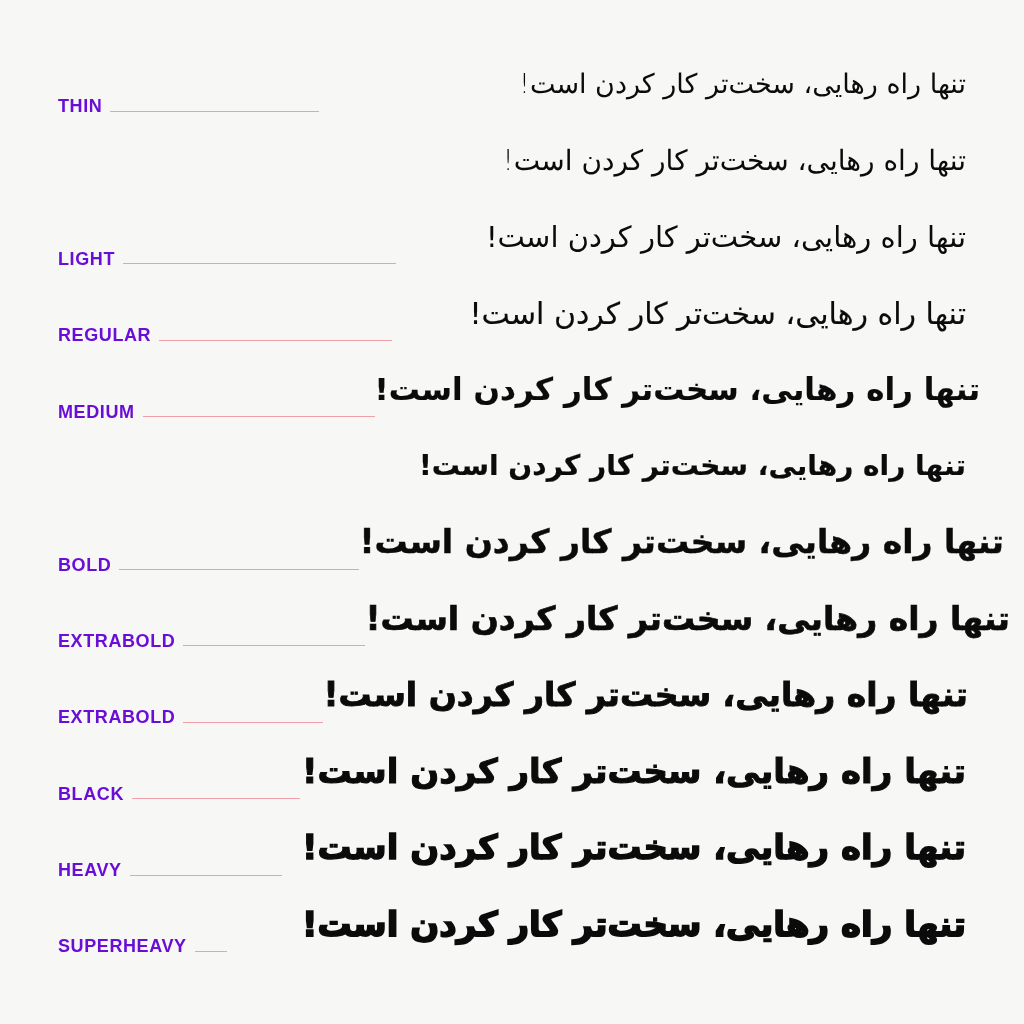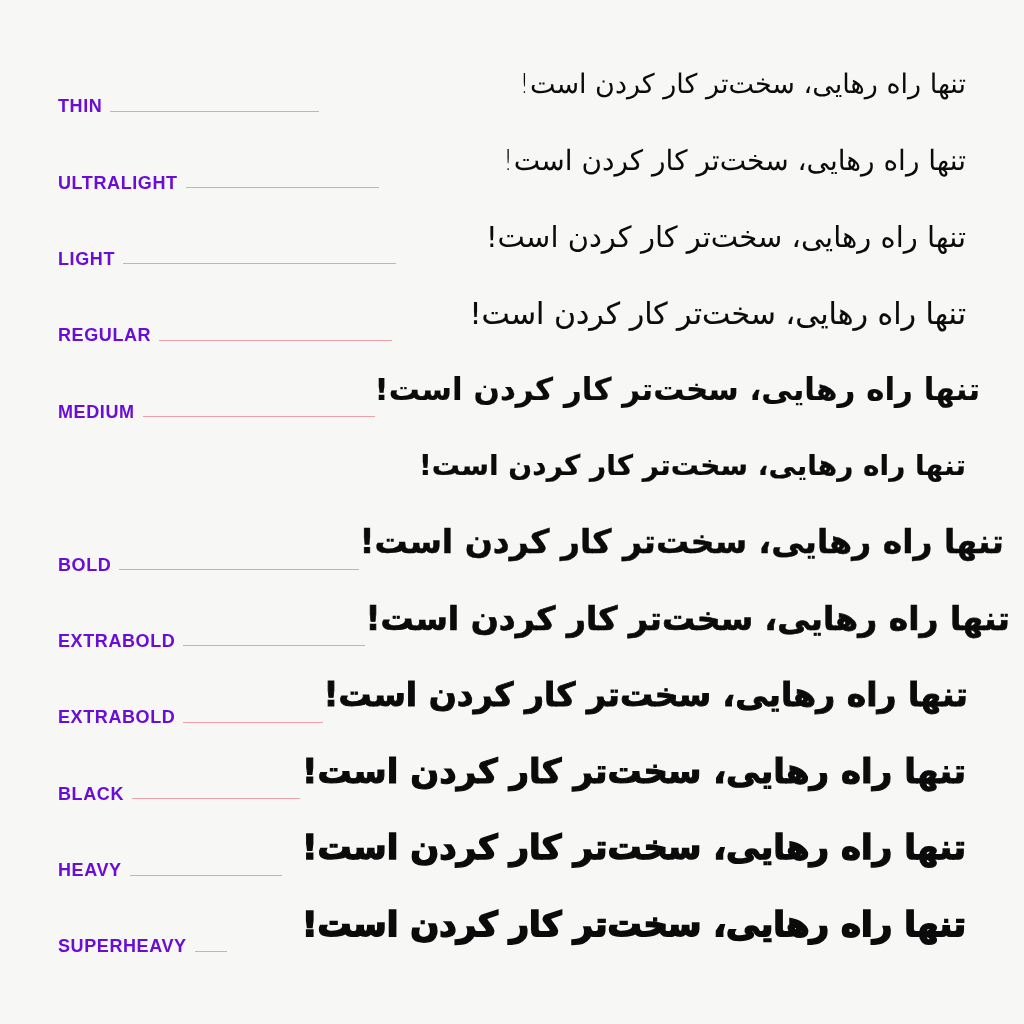--- a/index.html
+++ b/index.html
@@ -81,24 +81,20 @@
 
   <div class="row r0">
     <div class="label-wrap">
       <span class="weight-label">THIN</span>
       <span class="rule" style="width:209px"></span>
     </div>
     <div class="sample">تنها راه رهایی، سخت‌تر کار کردن است!</div>
   </div>
 
   <div class="row r1">
-    <div class="label-wrap">
-      <span class="weight-label">ULTRALIGHT</span>
-      <span class="rule" style="width:193px"></span>
-    </div>
     <div class="sample">تنها راه رهایی، سخت‌تر کار کردن است!</div>
   </div>
 
   <div class="row r2">
     <div class="label-wrap">
       <span class="weight-label">LIGHT</span>
       <span class="rule" style="width:273px"></span>
     </div>
     <div class="sample">تنها راه رهایی، سخت‌تر کار کردن است!</div>
   </div>

